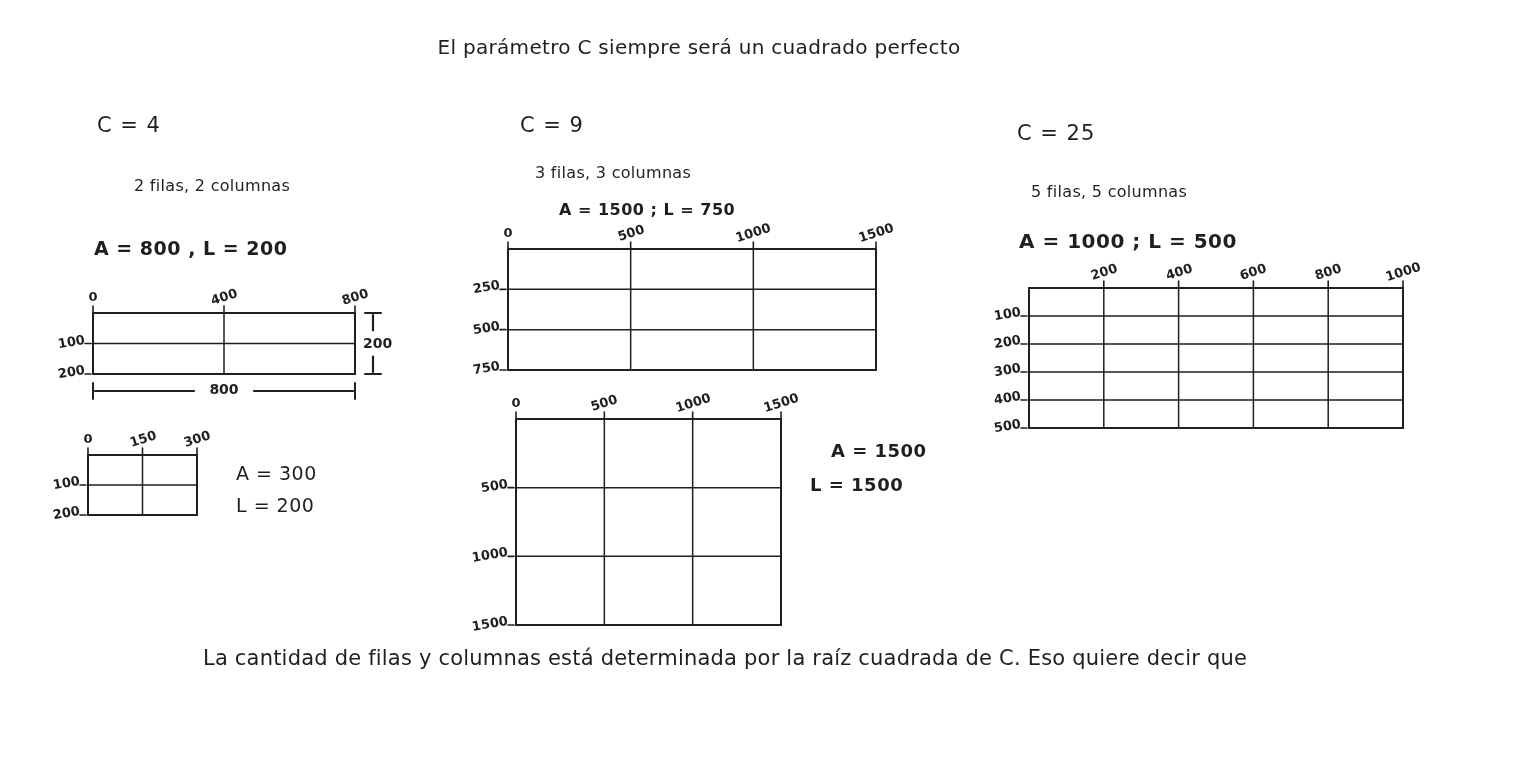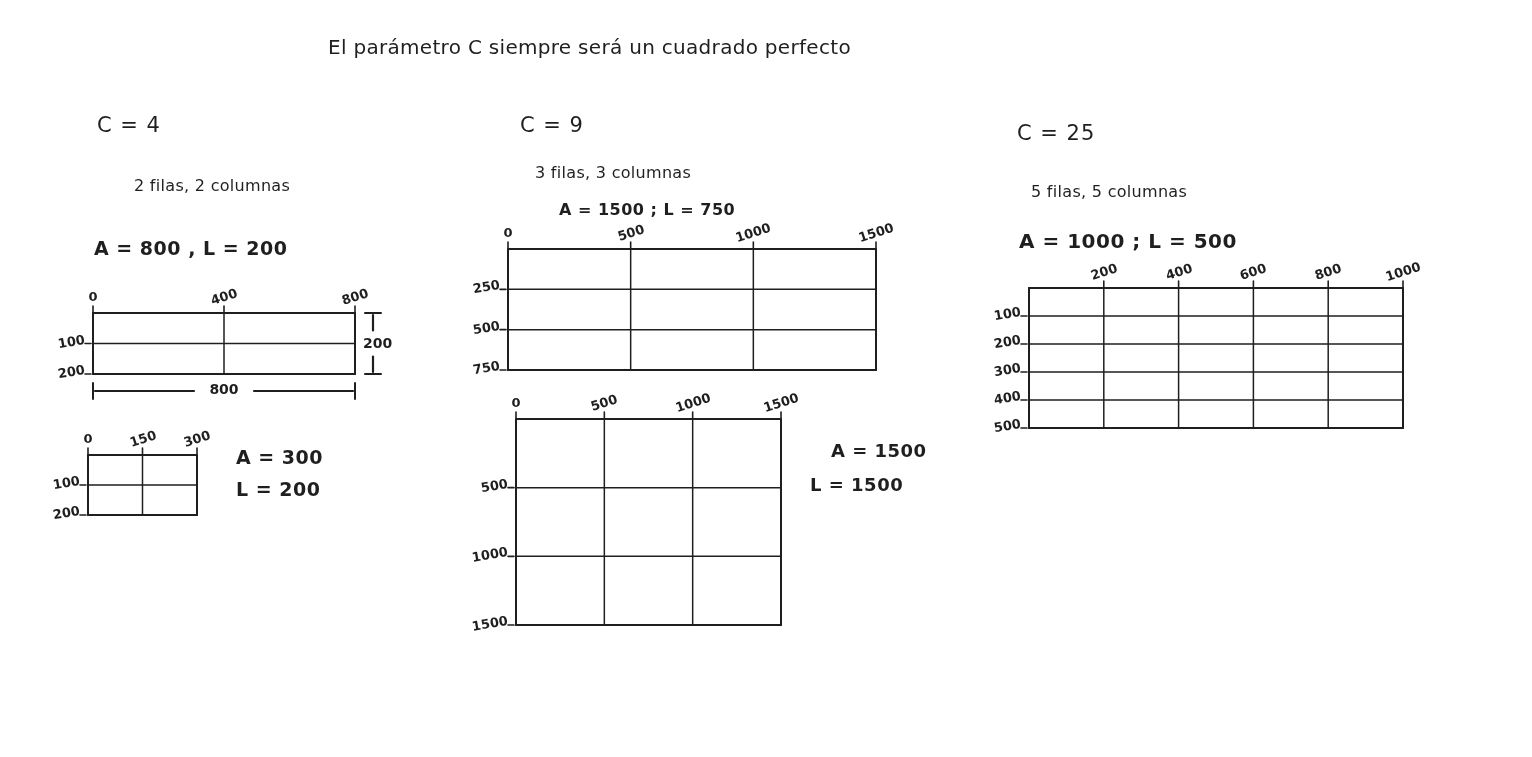--- a/index.html
+++ b/index.html
@@ -6,25 +6,25 @@
   html,body { margin:0; padding:0; background:#ffffff; }
   .canvas {
     position:relative;
     width:1532px; height:757px;
     background:#ffffff;
     font-family:"DejaVu Sans", sans-serif;
     color:#1f1f1f;
     overflow:hidden;
   }
   .txt { position:absolute; white-space:nowrap; line-height:1.15; }
-  .title { left:328px; top:36px; width:690px; text-align:left; font-size:20px; letter-spacing:0.3px; }
+  .title { left:354px; top:36px; width:690px; text-align:center; font-size:20px; letter-spacing:0.3px; }
   .c-label { font-size:21px; letter-spacing:1px; }
   .rc-label { font-size:16px; letter-spacing:0.3px;margin-top:12px; }
   .params { font-weight:bold; letter-spacing:0.5px; }
-  .side { font-weight:bold; font-size:19px; letter-spacing:0.5px; }
+  .side { font-weight:normal; font-size:19px; letter-spacing:0.5px;margin-top:16px; }
   .side-sm { font-weight:bold; font-size:18px; letter-spacing:0.5px; }
   .footer-line { font-size:21px; letter-spacing:0.2px; }
   .grid-fig { position:absolute; }
   .grid-fig svg { position:absolute; left:0; top:0; overflow:visible; }
   .tick {
     position:absolute; font-size:13px; font-weight:bold;
     color:#1f1f1f; white-space:nowrap;
   }
   .x-tick { top:-24px; width:44px; text-align:center; transform:rotate(-18deg); }
   .x-tick.upright { transform:none; }
@@ -186,14 +186,15 @@
       <span class="tick x-tick" style="left: 202.4px;">600</span>
       <span class="tick x-tick" style="left: 277.2px;">800</span>
       <span class="tick x-tick" style="left: 352px;">1000</span>
       <span class="tick y-tick" style="top: 19px;">100</span>
       <span class="tick y-tick" style="top: 47px;">200</span>
       <span class="tick y-tick" style="top: 75px;">300</span>
       <span class="tick y-tick" style="top: 103px;">400</span>
       <span class="tick y-tick" style="top: 131px;">500</span>
     </div>
 
+  <div class="txt footer-line" style="left:203px;top:646px">La cantidad de filas y columnas está determinada por la raíz cuadrada de C. Eso quiere decir que</div>
 
 </div>
 
 </body></html>

